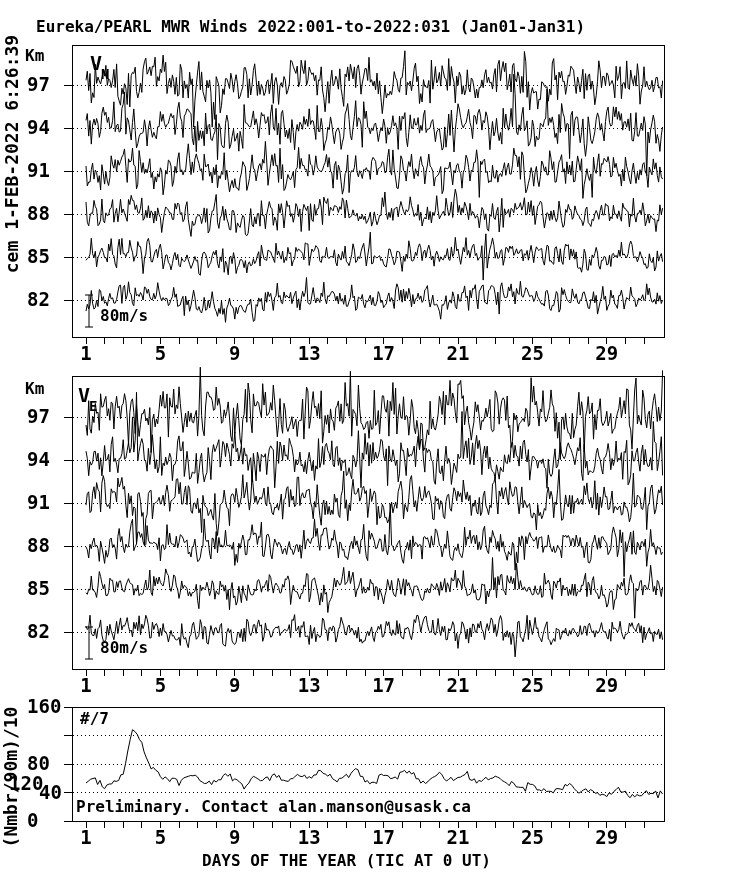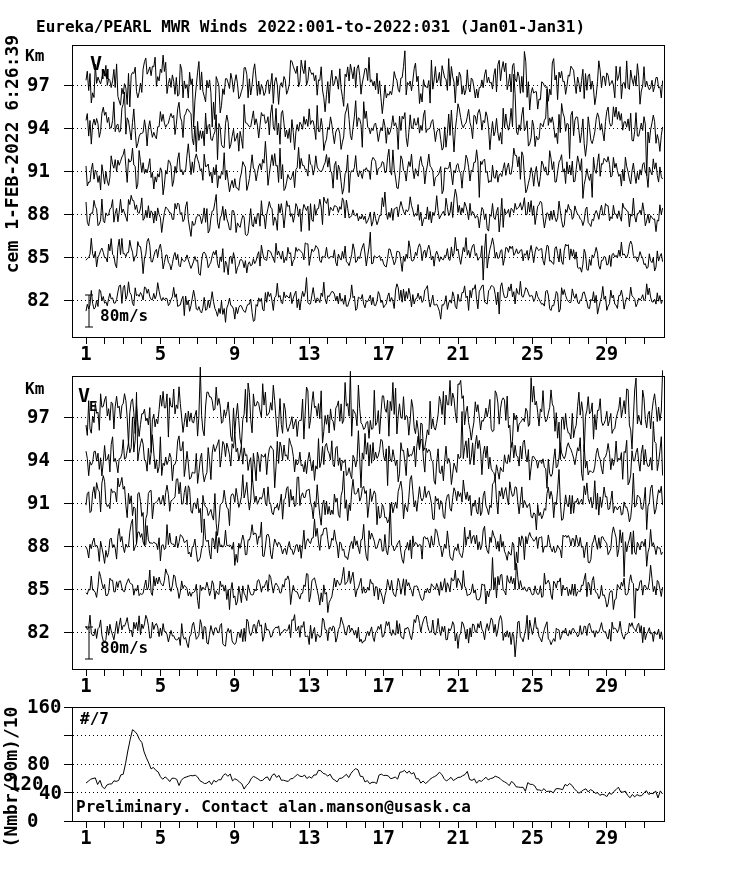--- a/index.html
+++ b/index.html
@@ -197,20 +197,21 @@
 
   <div class="lbl" style="left:100px;top:308px;">80m/s</div>
   <div class="lbl" style="left:100px;top:640px;">80m/s</div>
 
   <div class="lbl" style="left:80px;top:711px;">#/7</div>
 
   <div class="lbl" style="left:76px;top:799px;">Preliminary. Contact alan.manson@usask.ca</div>
 
   <div class="lbl rot" style="left:-64px;top:768px;width:150px;text-align:center;font-size:18px;">(Nmbr/90m)/10</div>
 
+  <div class="lbl" style="left:202px;top:853px;">DAYS OF THE YEAR (TIC AT 0 UT)</div>
 <span class="tick-label xlab" style="left: 64px; top: 344px;">1</span>
     <span class="tick-label xlab" style="left: 138.4px; top: 344px;">5</span>
     <span class="tick-label xlab" style="left: 212.8px; top: 344px;">9</span>
     <span class="tick-label xlab" style="left: 287.2px; top: 344px;">13</span>
     <span class="tick-label xlab" style="left: 361.6px; top: 344px;">17</span>
     <span class="tick-label xlab" style="left: 436px; top: 344px;">21</span>
     <span class="tick-label xlab" style="left: 510.4px; top: 344px;">25</span>
     <span class="tick-label xlab" style="left: 584.8px; top: 344px;">29</span>
     <span class="tick-label " style="left: 27px; top: 75px;">97</span>
     <span class="tick-label " style="left: 27px; top: 118px;">94</span>

